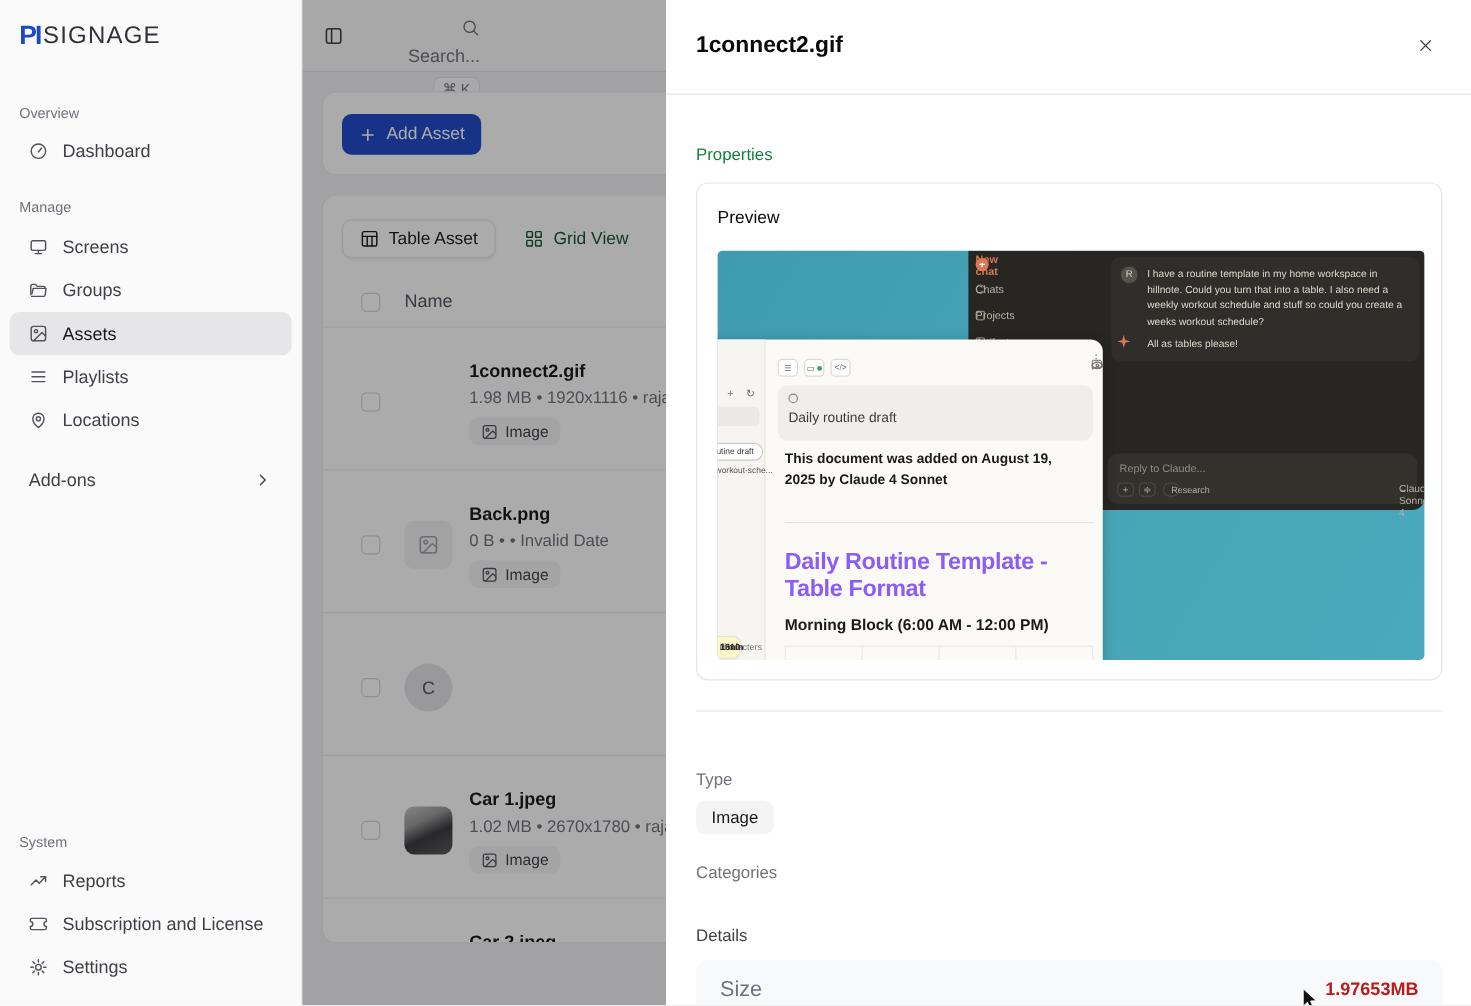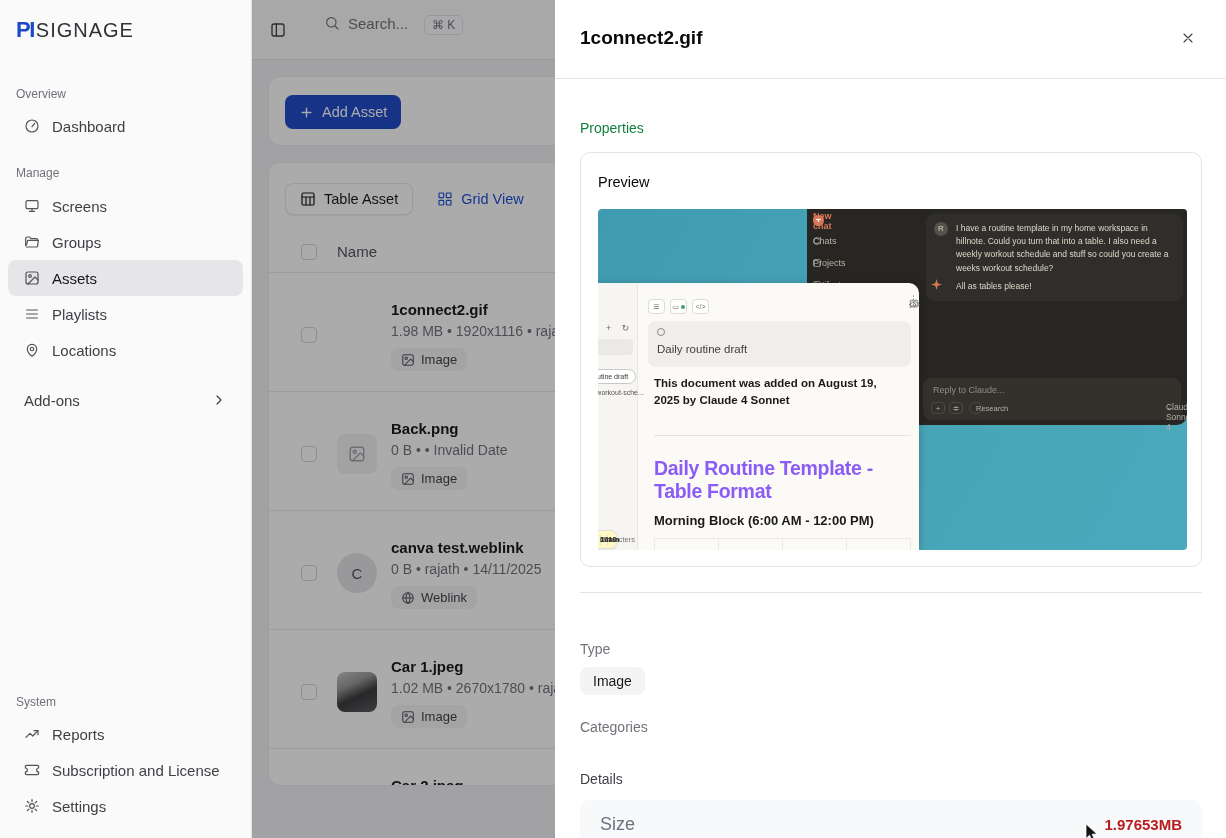--- a/index.html
+++ b/index.html
@@ -21,35 +21,35 @@
   .sb-item .ic { color:#52525b; }
   .sb-item.active { background:#e6e6e8; color:#18181b; }
   .sb-addons { position:absolute; left:8px; right:8px; height:36px; display:flex; align-items:center;
     justify-content:space-between; padding:0 16px; color:#3f3f46; font-size:15px; cursor:pointer; }
 
   
   .main { position:absolute; left:252px; top:0; right:0; height:838px; background:#f1f1f3; }
   .topbar { position:absolute; left:0; top:0; right:0; height:60px; background:#fafafa;
     border-bottom:1px solid #e4e4e7; }
   .tb-toggle { position:absolute; left:18px; top:22px; width:16px; height:16px; color:#3f3f46; cursor:pointer; }
-  .searchbox { position:absolute; left:72px; top:15px; height:30px; display:flex; align-items:flex-start; gap:8px; cursor:pointer; }
+  .searchbox { position:absolute; left:88px; top:15px; height:30px; display:flex; align-items:flex-end; gap:8px; cursor:pointer;flex-direction:column; }
   .searchbox .ic { color:#71717a; }
   .search-text { font-size:15px; color:#71717a; }
   .kbd { margin-left:8px; border:1px solid #e4e4e7; background:#fcfcfd; border-radius:6px;
     padding:2px 7px; font-size:12px; color:#71717a; }
 
   .card { position:absolute; background:#fff; border:1px solid #ececee; border-radius:12px; }
   .card1 { left:16px; right:-340px; top:76px; height:70px; }
   .btn-primary { position:absolute; left:16px; top:18px; height:34px; display:inline-flex; align-items:center;
     gap:8px; padding:0 14px; background:#1d49c8; color:#fff; border:none; border-radius:8px;
     font-size:14.5px; font-weight:500; cursor:pointer; font-family:inherit; }
   .card2 { left:16px; right:-340px; top:162px; height:624px; overflow:hidden; }
   .tabs { position:absolute; left:16px; top:20px; display:flex; align-items:center; gap:10px; }
   .tab { display:inline-flex; align-items:center; gap:8px; padding:7px 14px; border-radius:8px;
-    font-size:14.5px; color:#1d4ed8; cursor:pointer; }
+    font-size:14.5px; color:#14532d; cursor:pointer; }
   .tab.active { background:#fff; border:1px solid #e8e8ea; box-shadow:0 1px 2px rgba(0,0,0,.07);
     color:#18181b; font-weight:500; }
   .thead { position:absolute; left:0; right:0; top:68px; height:42px; border-bottom:1px solid #ececee; }
   .th-name { position:absolute; left:68px; top:12px; font-size:15px; color:#52525b; }
   .checkbox { position:absolute; width:16px; height:16px; border:1px solid #d4d4d8; border-radius:4px;
     background:#fff; cursor:pointer; }
   .rows { position:absolute; left:0; right:0; top:110px; bottom:0; }
   .row { position:absolute; left:0; right:0; height:119px; border-bottom:1px solid #ececee; }
   .row .checkbox { left:32px; top:54px; }
   .thumb { position:absolute; left:68px; top:42px; width:40px; height:40px; border-radius:8px; overflow:hidden; }
@@ -359,33 +359,20 @@
                     <path d="m21 15-4.5-4.5L6 21"></path>
                   </svg>
                 </span>
               <span>Image</span>
             </div>
           </div>
         </div>
         <div class="row" style="top:238px">
           <span class="checkbox"></span>
           <span class="thumb thumb-c">C</span>
-          <div class="cellblock">
-            <div class="a-name">canva test.weblink</div>
-            <div class="a-meta">0 B • rajath • 14/11/2025</div>
-            <div class="a-badge">
-              <span>
-                  <svg class="ic" width="14" height="14" viewBox="0 0 24 24">
-                    <circle cx="12" cy="12" r="9"></circle>
-                    <path d="M3 12h18M12 3a13 13 0 0 1 0 18M12 3a13 13 0 0 0 0 18"></path>
-                  </svg>
-                </span>
-              <span>Weblink</span>
-            </div>
-          </div>
         </div>
         <div class="row" style="top:357px">
           <span class="checkbox"></span>
           <span class="thumb thumb-car"></span>
           <div class="cellblock">
             <div class="a-name">Car 1.jpeg</div>
             <div class="a-meta">1.02 MB • 2670x1780 • rajath</div>
             <div class="a-badge">
               <span>
                   <svg class="ic" width="14" height="14" viewBox="0 0 24 24">

